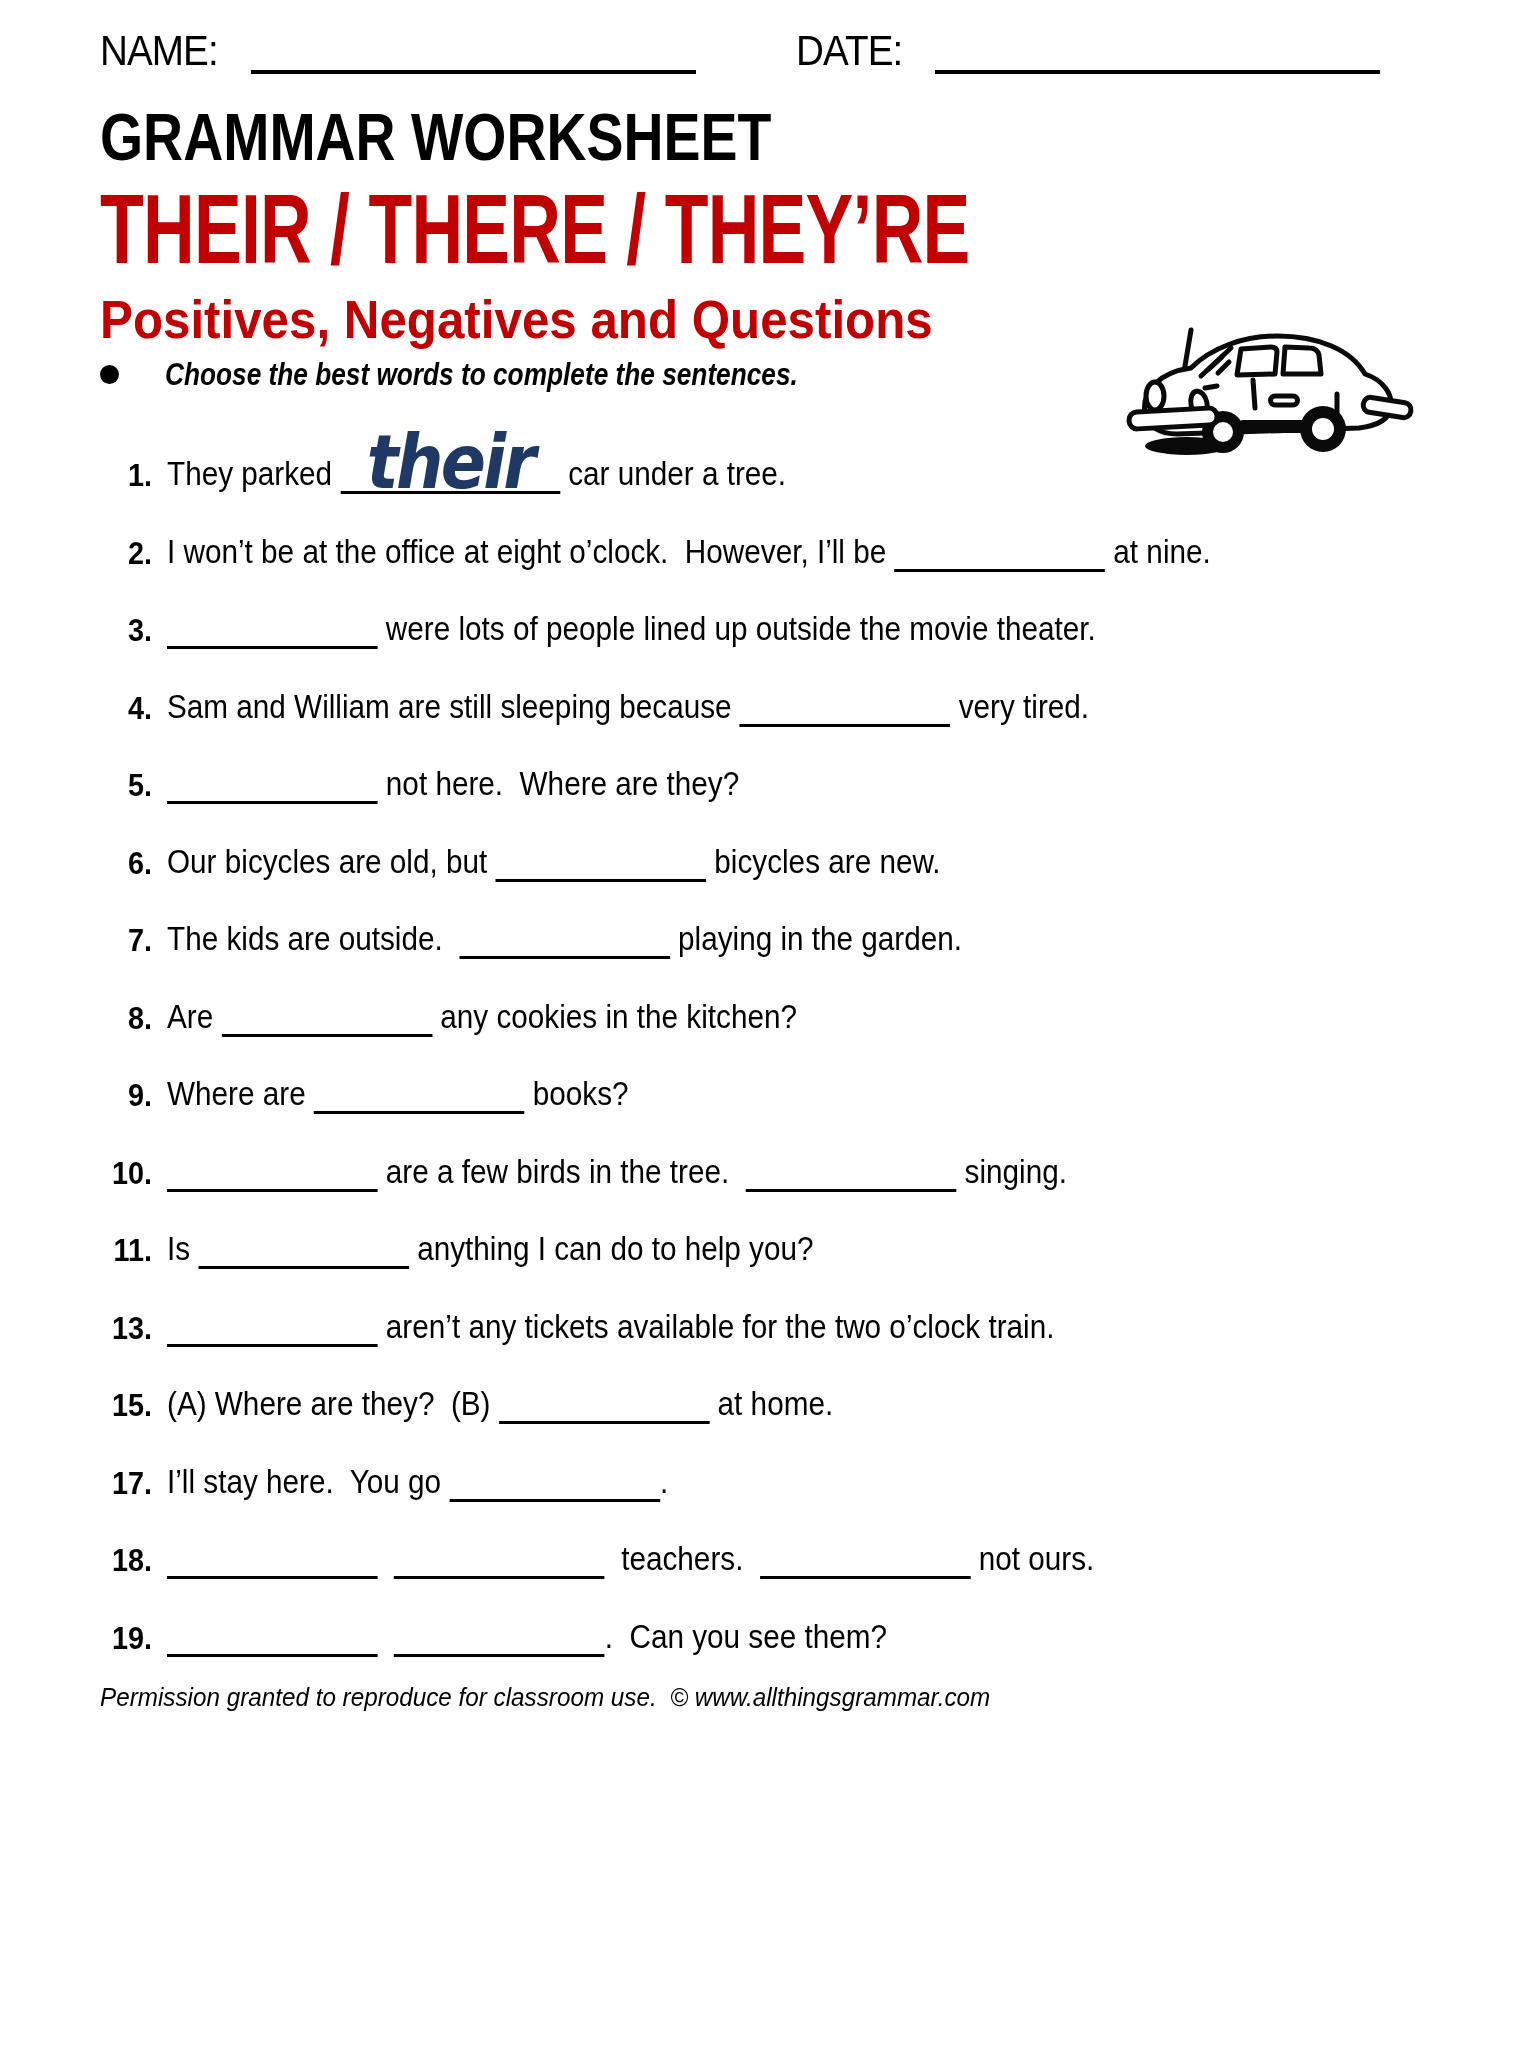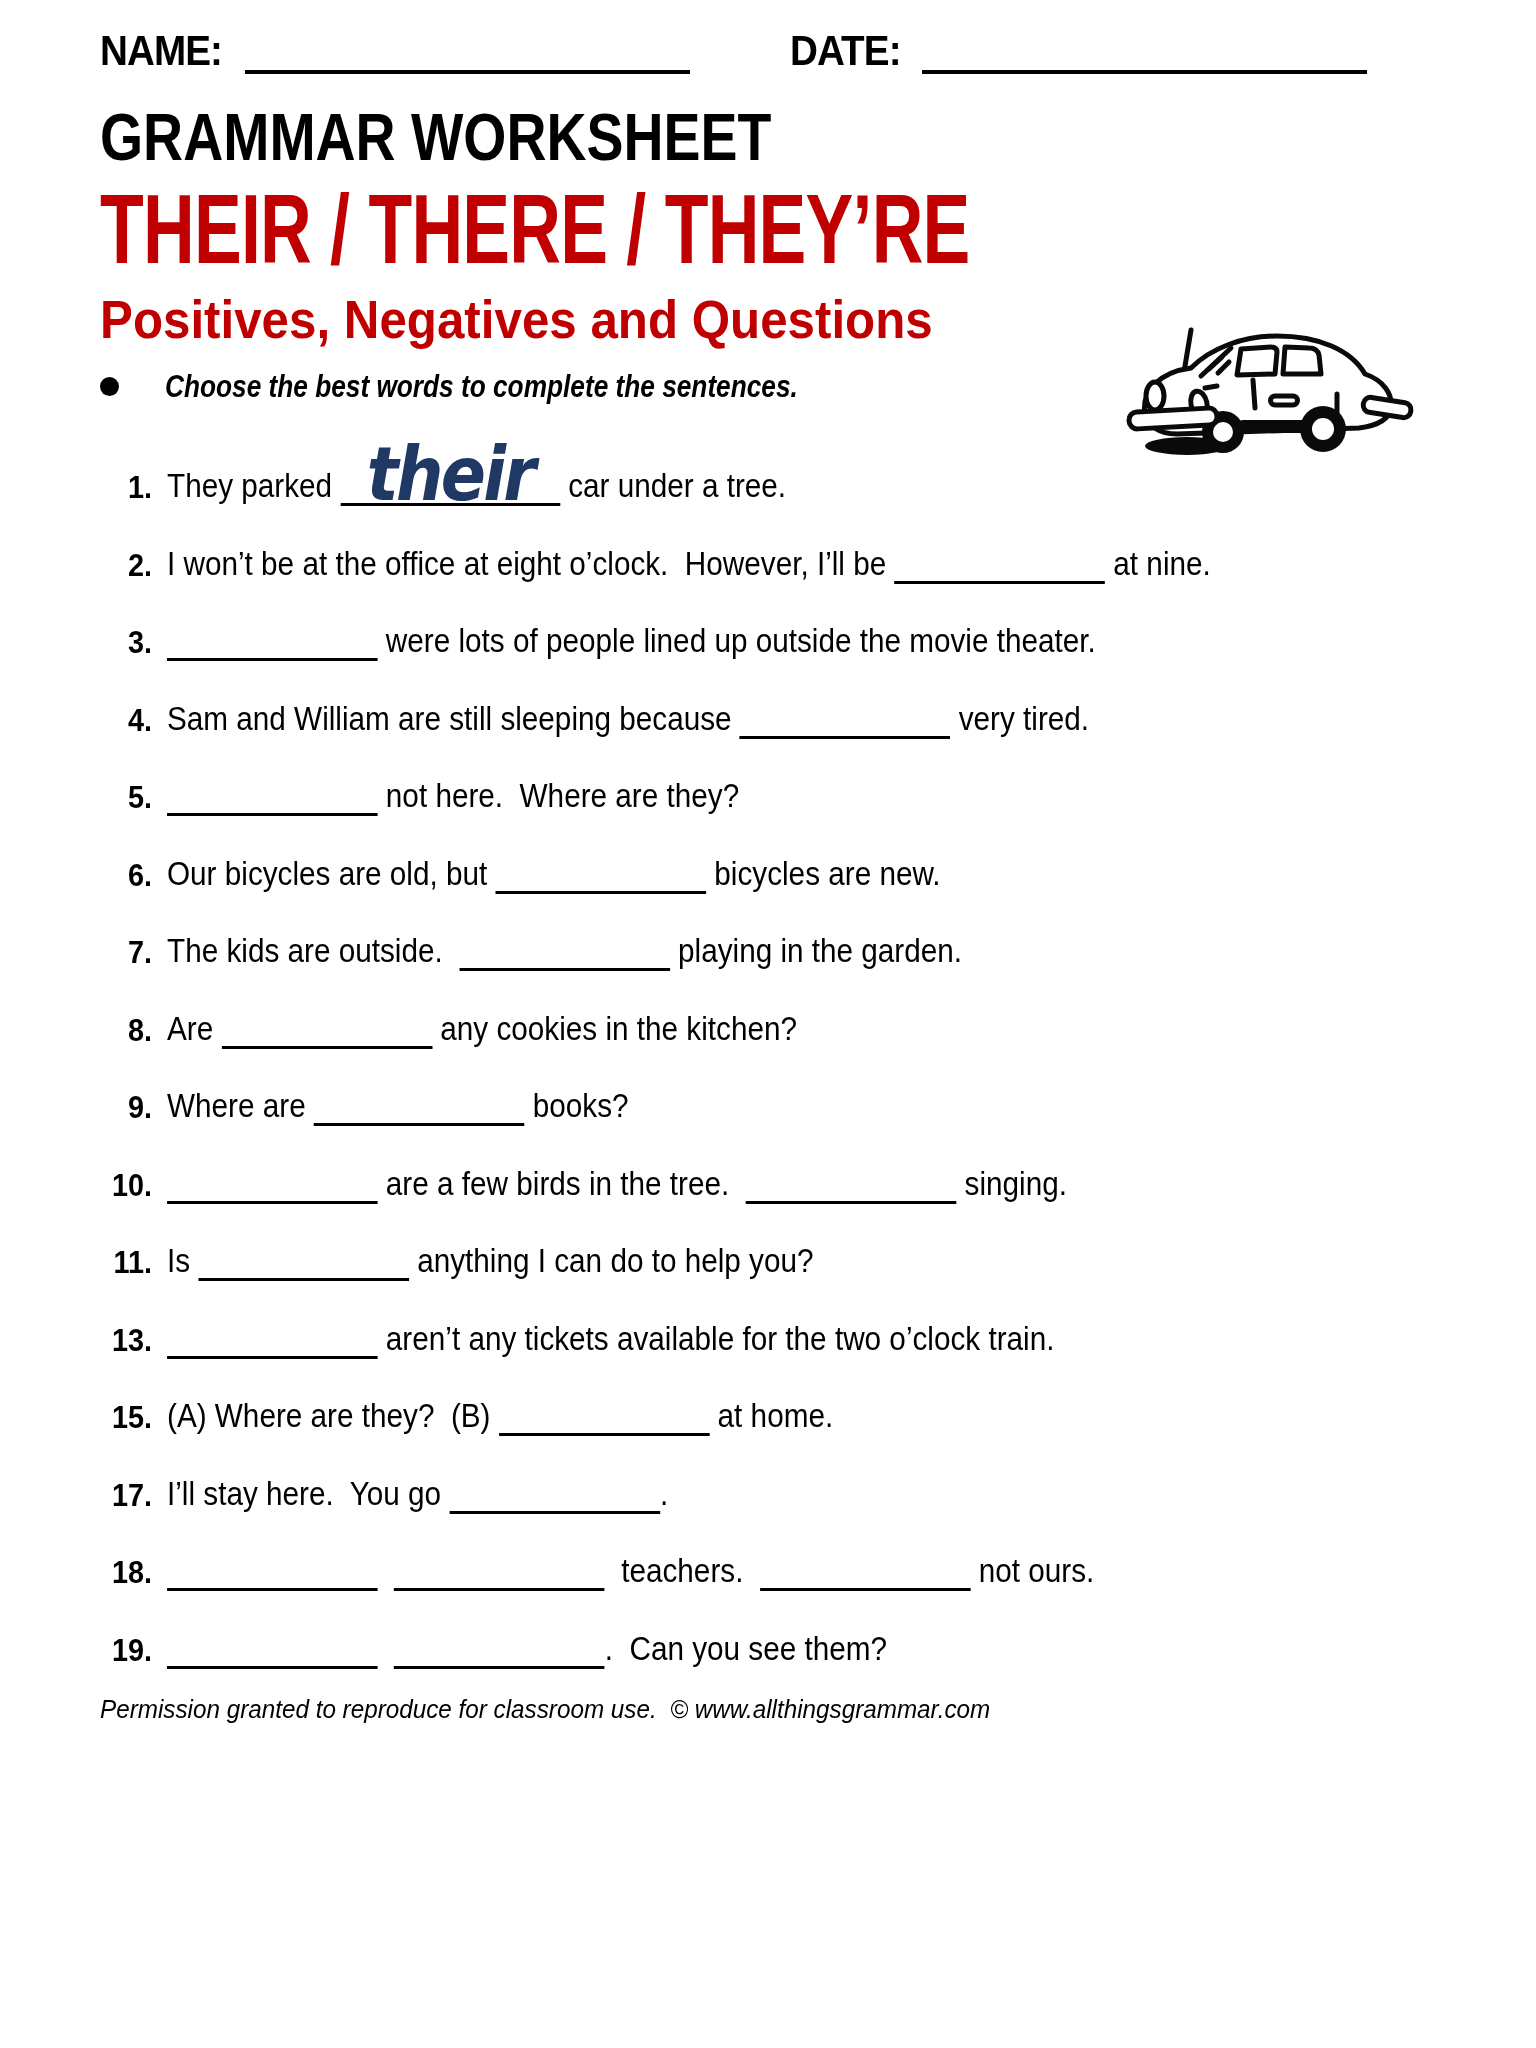--- a/index.html
+++ b/index.html
@@ -5,33 +5,33 @@
   html,body{margin:0;padding:0;background:#ffffff;}
   body{
     width:1536px;height:2048px;overflow:hidden;
     font-family:"Liberation Sans",sans-serif;color:#000;
     --red:#C00000;--navy:#1F3864;--ink:#0a0a0a;
   }
   .page{position:relative;width:1536px;height:2048px;box-sizing:border-box;
     padding:28px 60px 0 100px;}
   
   .top-row{display:flex;align-items:flex-end;}
-  .field{display:flex;align-items:flex-end;font-weight:bold;font-size:42px;}
+  .field{display:flex;align-items:flex-end;font-weight:normal;font-size:42px;gap:11px;}
   .field .label{transform:scaleX(0.92);transform-origin:0 100%;letter-spacing:-1px;line-height:1.1;}
   .fill-line{display:inline-block;width:445px;height:6px;border-bottom:4px solid #000;margin-left:12px;}
   .date-field{margin-left:100px;}
   
   .worksheet-title{margin:30px 0 0;font-size:66px;font-weight:bold;line-height:1;
     transform:scaleX(0.84);transform-origin:0 0;white-space:nowrap;}
   .main-title{margin:10px 0 0;font-size:98px;font-weight:bold;line-height:1;color:var(--red);
     transform:scaleX(0.73);transform-origin:0 0;white-space:nowrap;letter-spacing:-1px;}
   .subtitle{margin:14px 0 0;font-size:53px;font-weight:bold;line-height:1.05;color:var(--red);
     transform:scaleX(0.93);transform-origin:0 0;white-space:nowrap;}
   
-  .instruction-row{margin-top:20px;display:flex;align-items:center;}
+  .instruction-row{margin-top:8px;display:flex;align-items:center;}
   .bullet{width:19px;height:19px;border-radius:50%;background:#000;flex:none;margin-right:46px;}
   .instruction{font-size:32px;font-weight:bold;font-style:italic;white-space:pre;
     transform:scaleX(0.82);transform-origin:0 50%;}
   
   .car{position:absolute;left:1125px;top:316px;width:295px;height:150px;}
   
   .items{margin-top:44px;}
   .item-row{height:77.5px;display:flex;align-items:center;overflow:visible;}
   .item-num{width:52px;text-align:right;font-weight:bold;font-size:32px;flex:none;
     transform:scaleX(0.9);transform-origin:100% 50%;}

